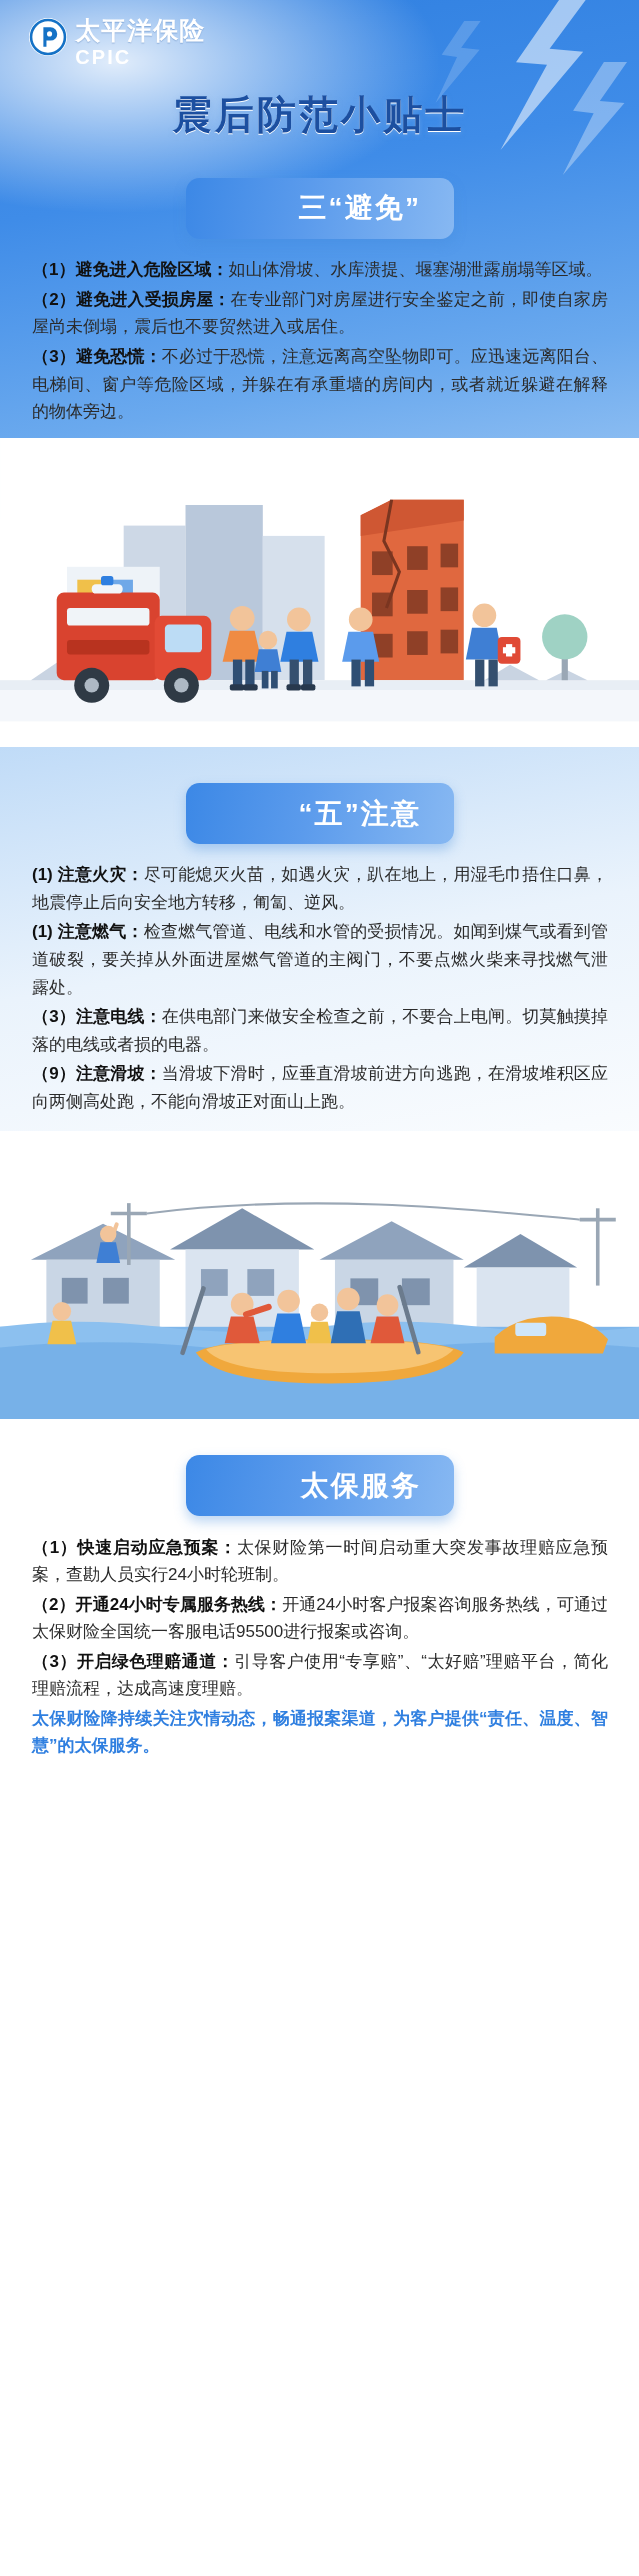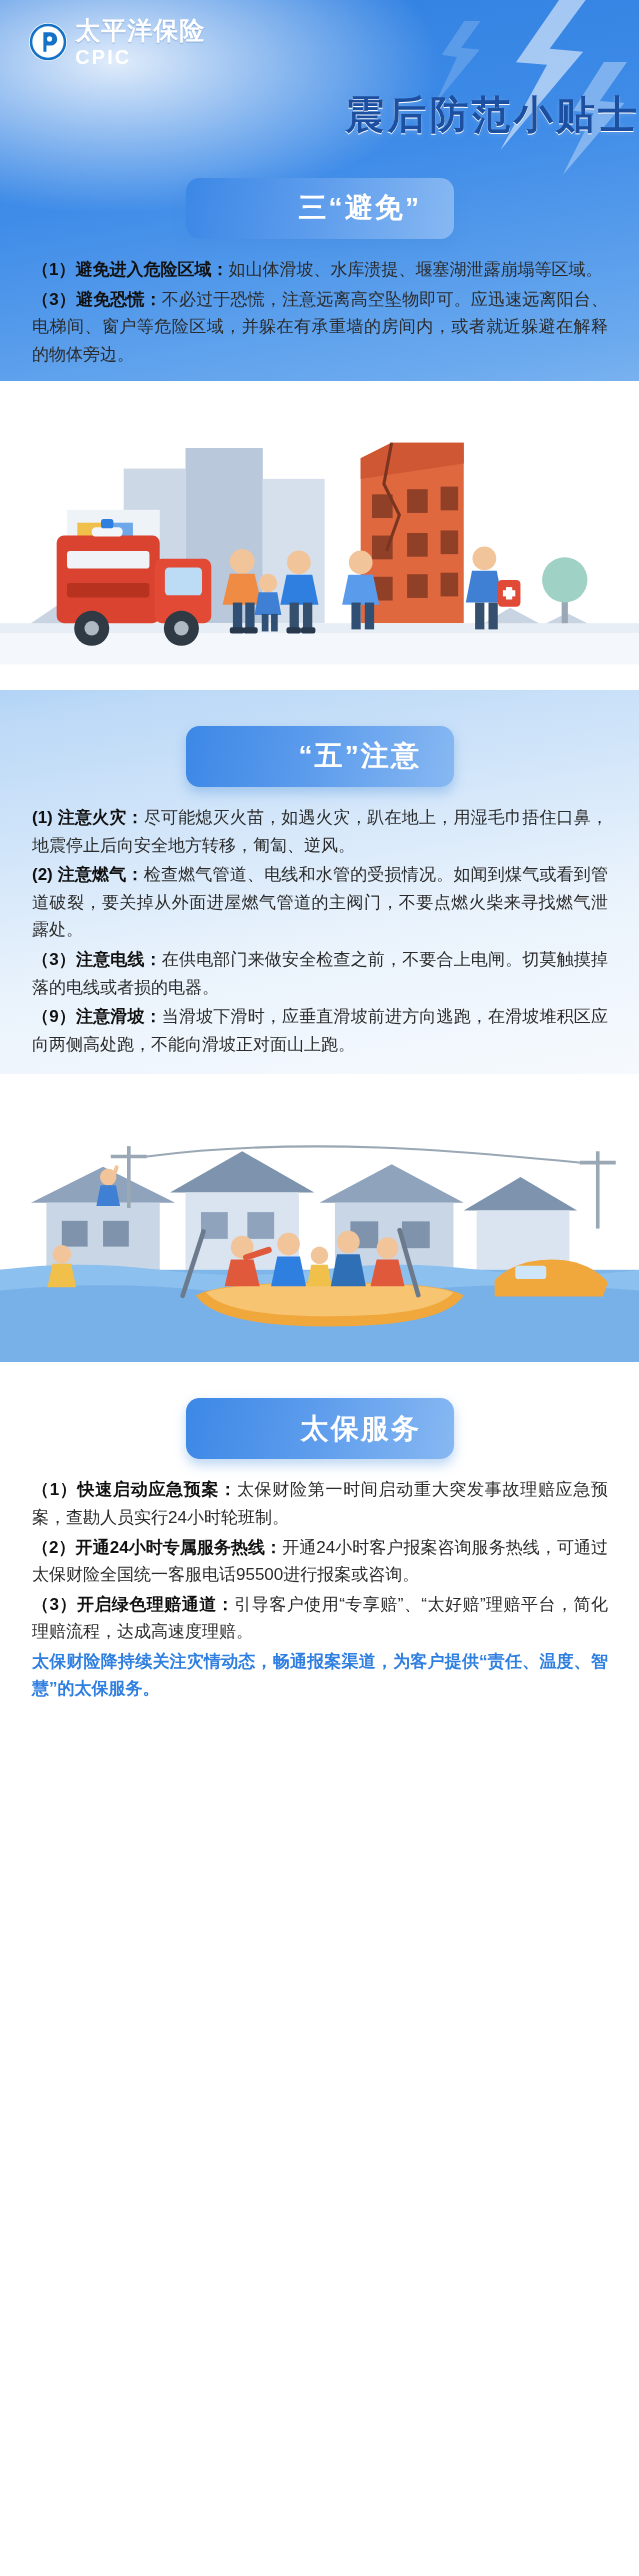--- a/index.html
+++ b/index.html
@@ -21,21 +21,21 @@
   
   .bolt { position:absolute; pointer-events:none; }
   .bolt.b1 { top:-5.2px; right:31px; }
   .bolt.b2 { top:62px; right:5.2px; opacity:.75; }
   .bolt.b3 { top:20.6px; right:155px; opacity:.5; }
 
   
   .logo-row {
     position:relative;
     display:flex;
-    align-items:center;
+    align-items:flex-start;
     gap:8.2px;
     padding:17.5px 0 0 29px;
   }
   .logo-mark {
     width:38px; height:38px;
     border-radius:50%;
     background:#ffffff;
     display:flex; align-items:center; justify-content:center;
     flex:0 0 auto;
   }
@@ -53,21 +53,21 @@
     font-weight:bold;
     color:#ffffff;
     letter-spacing:2.1px;
     margin-top:4.1px;
   }
 
   
   .main-title {
     position:relative;
     margin:21.6px 0 0 0;
-    text-align:right;
+    text-align:center;
     font-size:39px;
     font-weight:bold;
     color:#1c4fa0;
     letter-spacing:3.1px;
     text-shadow:
       0 1px 0 #ffffff,
       0 2.1px 5.2px rgba(120,170,230,.55);
   }
 
   
@@ -164,20 +164,23 @@
 
   <div class="section">
     <div class="pill-wrap">
       <div class="pill">三“避免”</div>
     </div>
     <div class="body">
       <p>
         <span class="lead">（1）避免进入危险区域：</span><span>如山体滑坡、水库溃提、堰塞湖泄露崩塌等区域。</span>
       </p>
       <p>
+        <span class="lead">（2）避免进入受损房屋：</span><span>在专业部门对房屋进行安全鉴定之前，即使自家房屋尚未倒塌，震后也不要贸然进入或居住。</span>
+      </p>
+      <p>
         <span class="lead">（3）避免恐慌：</span><span>不必过于恐慌，注意远离高空坠物即可。应迅速远离阳台、电梯间、窗户等危险区域，并躲在有承重墙的房间内，或者就近躲避在解释的物体旁边。</span>
       </p>
     </div>
 
     <div class="illus illus-1">
       <svg viewBox="0 0 1242 600" preserveAspectRatio="xMidYMid meet">
 
         <rect x="0" y="0" width="1242" height="600" fill="#ffffff"></rect>
 
         <rect x="240" y="170" width="120" height="300" fill="#cdd8e6"></rect>
@@ -285,21 +288,21 @@
 
   <div class="section">
     <div class="pill-wrap">
       <div class="pill">“五”注意</div>
     </div>
     <div class="body">
       <p>
         <span class="lead">(1) 注意火灾：</span><span>尽可能熄灭火苗，如遇火灾，趴在地上，用湿毛巾捂住口鼻，地震停止后向安全地方转移，匍匐、逆风。</span>
       </p>
       <p>
-        <span class="lead">(2) 注意燃气：</span><span>检查燃气管道、电线和水管的受损情况。如闻到煤气或看到管道破裂，要关掉从外面进屋燃气管道的主阀门，不要点燃火柴来寻找燃气泄露处。</span>
+        <span class="lead">(1) 注意燃气：</span><span>检查燃气管道、电线和水管的受损情况。如闻到煤气或看到管道破裂，要关掉从外面进屋燃气管道的主阀门，不要点燃火柴来寻找燃气泄露处。</span>
       </p>
       <p>
         <span class="lead">（3）注意电线：</span><span>在供电部门来做安全检查之前，不要合上电闸。切莫触摸掉落的电线或者损的电器。</span>
       </p>
       <p>
         <span class="lead">（9）注意滑坡：</span><span>当滑坡下滑时，应垂直滑坡前进方向逃跑，在滑坡堆积区应向两侧高处跑，不能向滑坡正对面山上跑。</span>
       </p>
     </div>
 
     <div class="illus illus-2">

